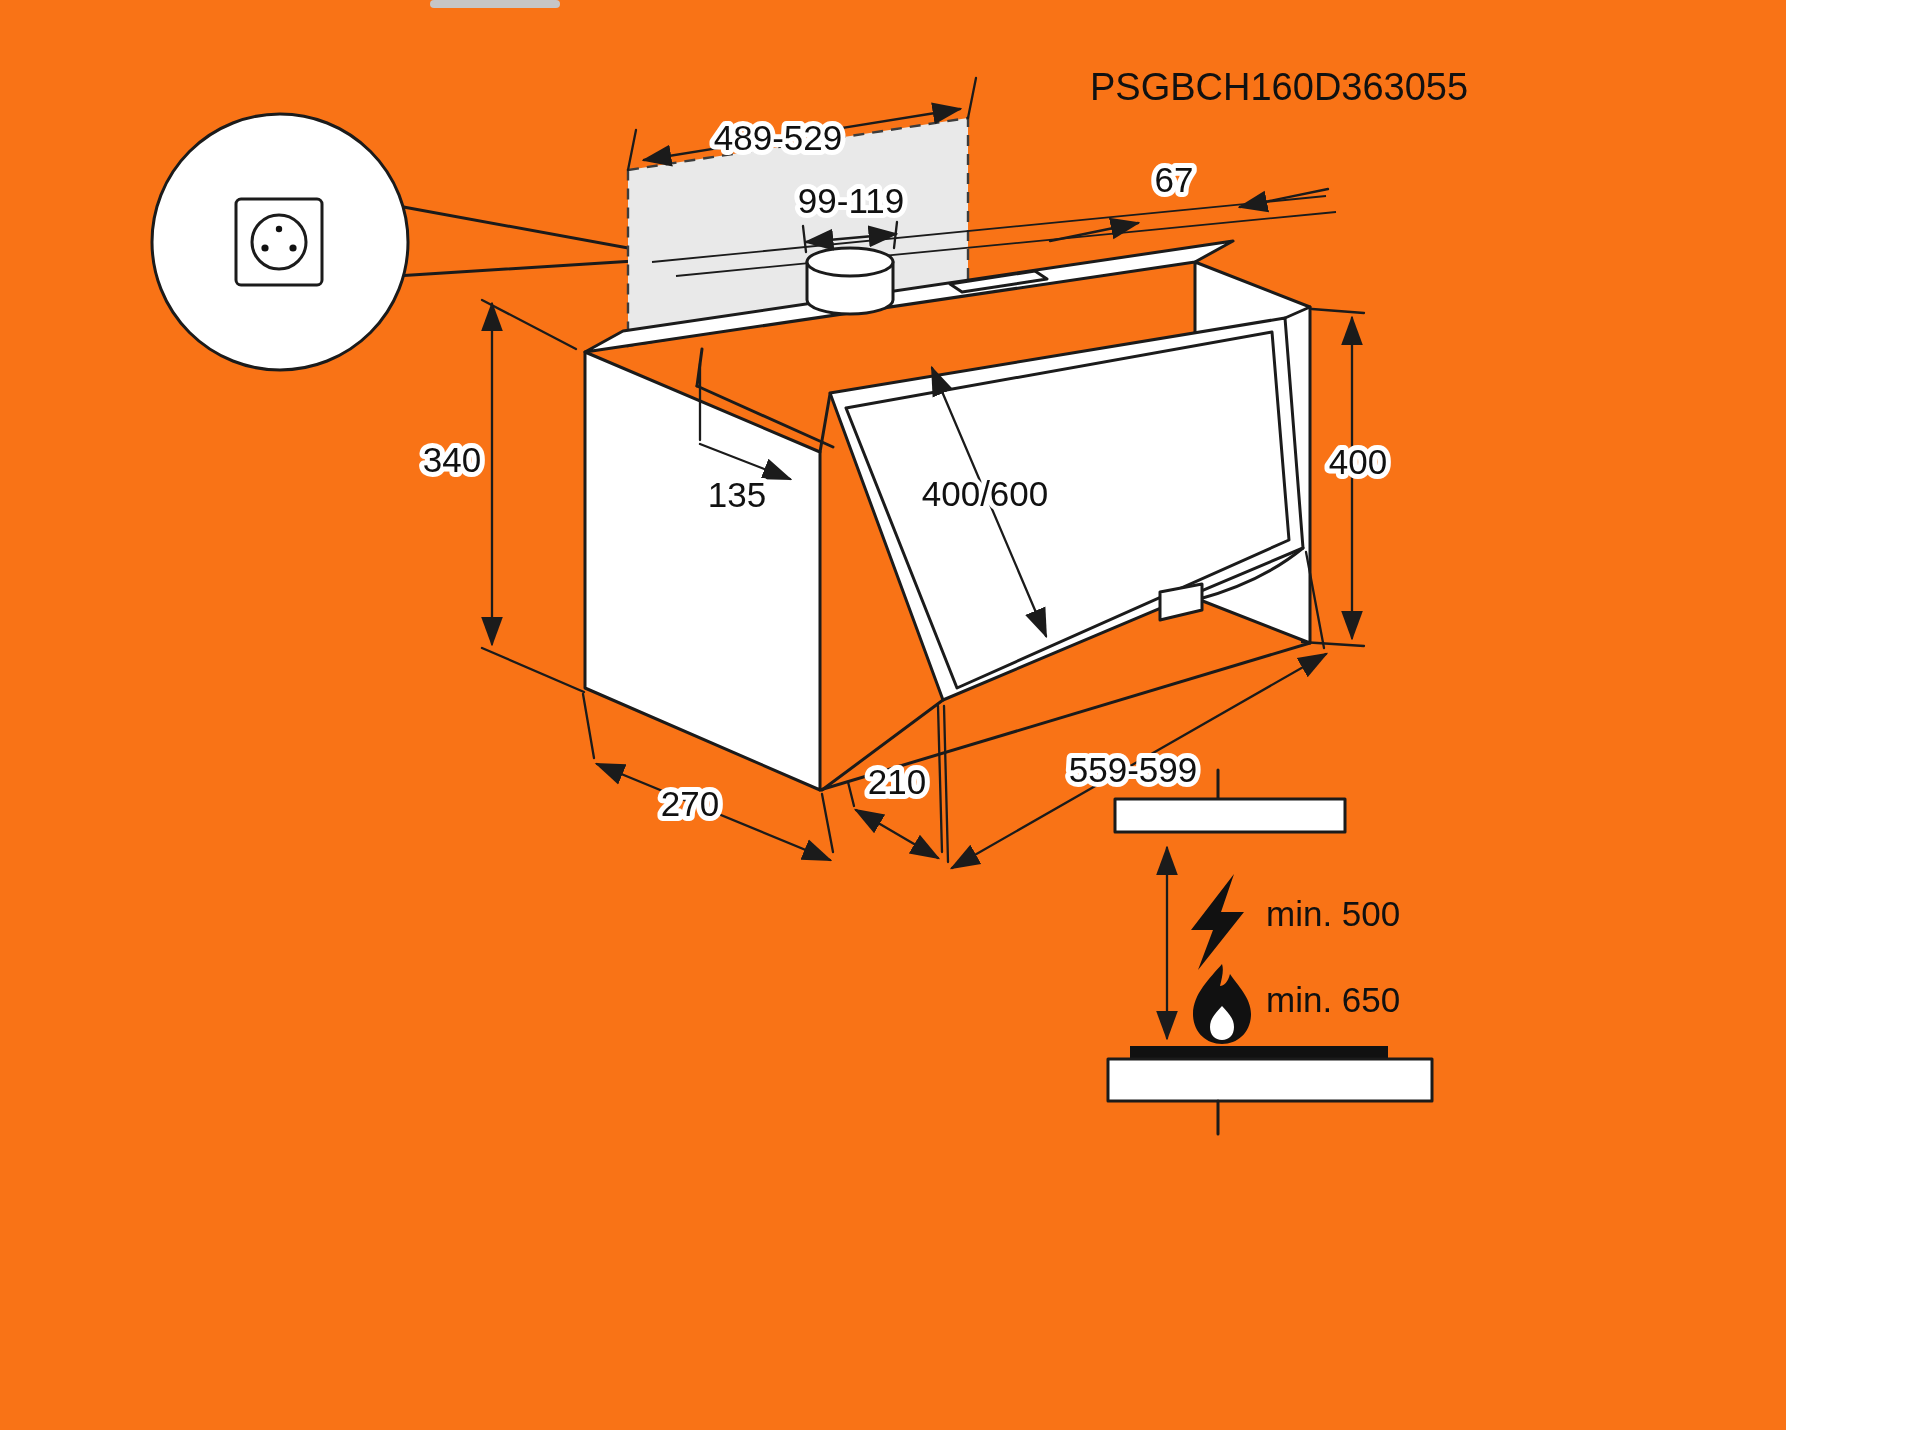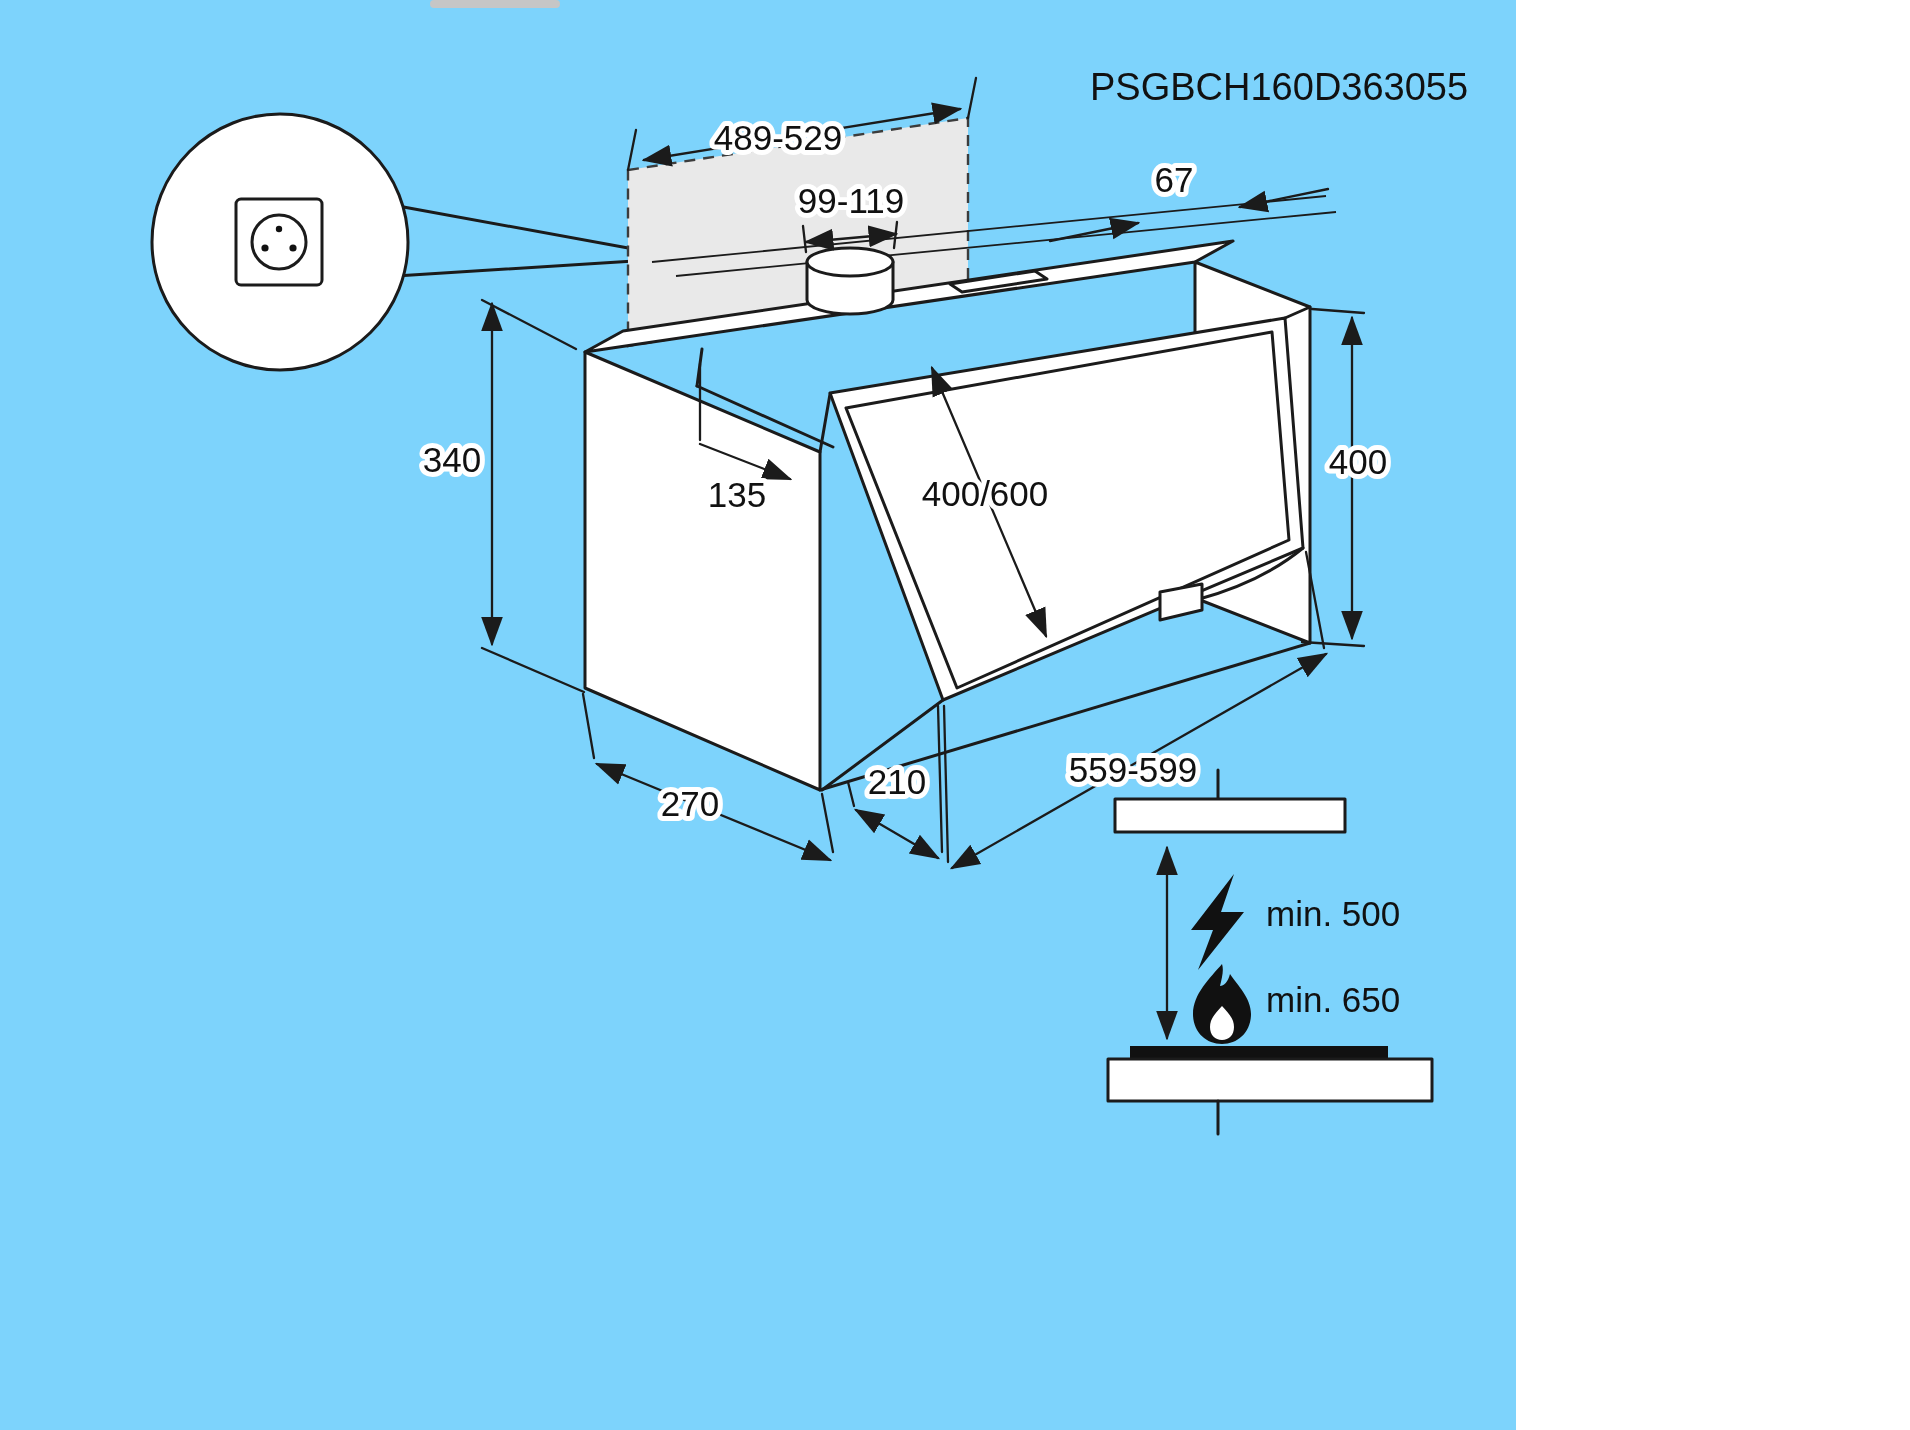--- a/index.html
+++ b/index.html
@@ -1,16 +1,16 @@
 <!DOCTYPE html>
 <html><head>
 <meta charset="utf-8">
 <style>
   html,body{margin:0;padding:0;background:#ffffff;}
-  #stage{position:relative;width:1516px;height:1430px;background:#7dd3fc;overflow:hidden;}
+  #stage{position:relative;width:1786px;height:1430px;background:#f97316;overflow:hidden;}
   svg{position:absolute;left:0;top:0;}
   .stroke{fill:none;stroke:#1b1b1b;stroke-width:3;stroke-linejoin:round;stroke-linecap:round;}
   .fillw{fill:#ffffff;stroke:#1b1b1b;stroke-width:3;stroke-linejoin:round;}
   .dash{fill:#e9e9e9;stroke:#3c3c3c;stroke-width:2.4;stroke-dasharray:11 8;}
   .dim{fill:none;stroke:#1b1b1b;stroke-width:2.3;stroke-linecap:round;}
   .thin{fill:none;stroke:#1b1b1b;stroke-width:1.8;}
   .blk{fill:#111111;stroke:none;}
   .lbl{font-family:"Liberation Sans",sans-serif;font-size:35px;fill:#111111;}
   .halo{paint-order:stroke;stroke:#ffffff;stroke-width:10px;stroke-linejoin:round;}
   .code{font-family:"Liberation Sans",sans-serif;font-size:38px;fill:#111111;}

